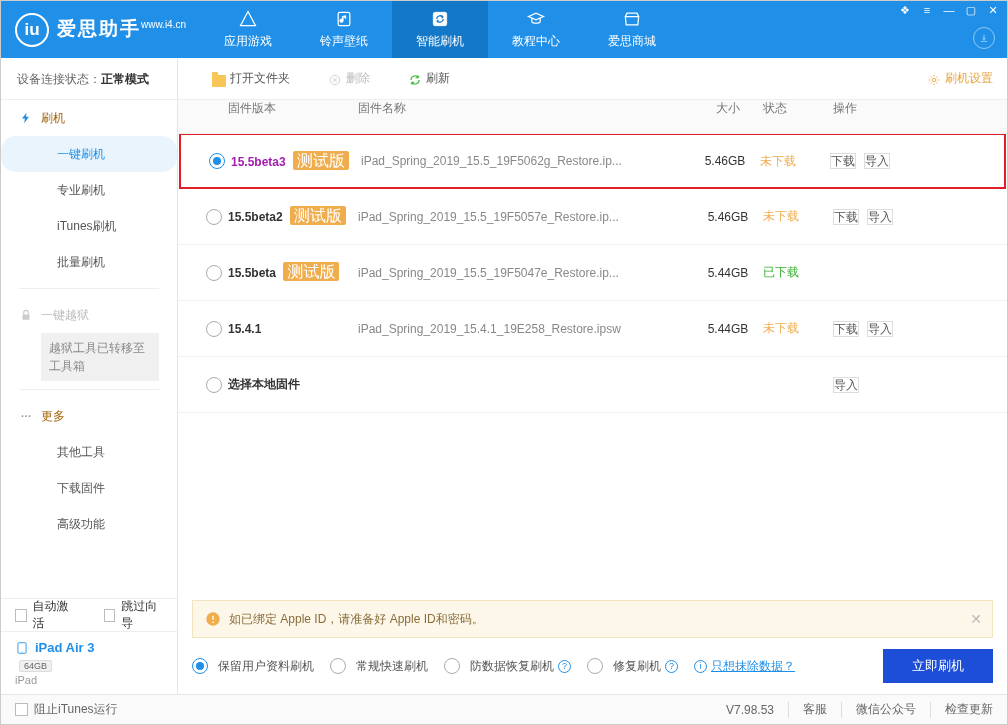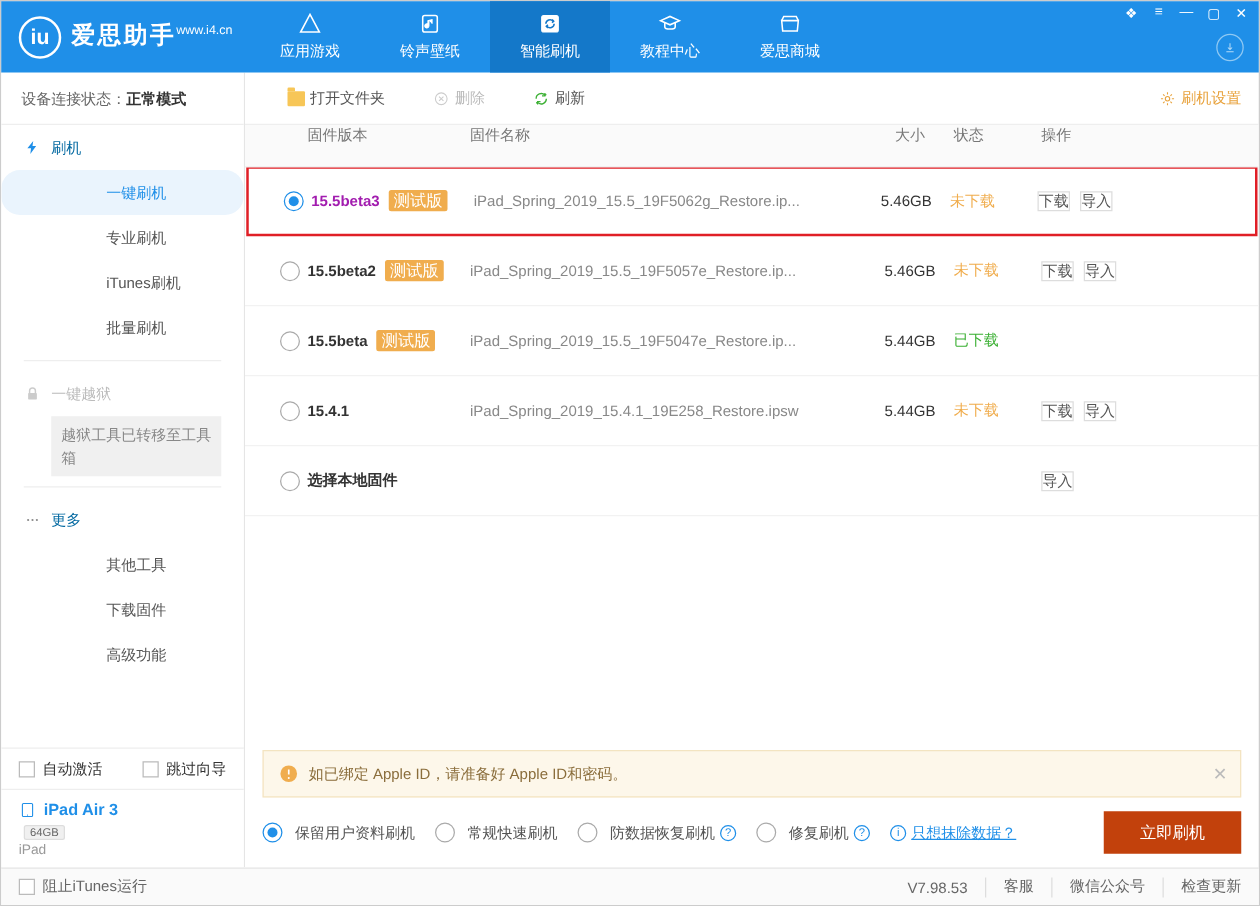--- a/index.html
+++ b/index.html
@@ -13,72 +13,72 @@
 .nav { display: flex; height: 100%; flex: 1; }
 .nav-item { width: 96px; display: flex; flex-direction: column; align-items: center; justify-content: center; gap: 4px; cursor: pointer; font-size: 12px; }
 .nav-item.active { background: #1478c9; }
 .nav-icon { width: 20px; height: 20px; display: flex; align-items: center; justify-content: center; }
 .nav-icon svg { width: 20px; height: 20px; fill: #fff; stroke: #fff; }
 .winbtns { position: absolute; right: 6px; top: 3px; display: flex; gap: 6px; }
 .winbtns span { width: 16px; height: 12px; display: flex; align-items: center; justify-content: center; color: #fff; cursor: pointer; font-size: 11px; }
 .dl-circle { position: absolute; right: 12px; top: 26px; width: 22px; height: 22px; border: 1.5px solid #90c9f3; border-radius: 50%; display: flex; align-items: center; justify-content: center; cursor: pointer; }
 .dl-circle svg { width: 10px; height: 10px; stroke: #b4dbf8; fill: none; }
 .content { flex: 1; display: flex; overflow: hidden; }
-.sidebar { width: 195px; border-right: 1px solid #e5e5e5; display: flex; flex-direction: column; background: #fafafa; }
+.sidebar { width: 177px; border-right: 1px solid #e5e5e5; display: flex; flex-direction: column; background: #fafafa; }
 .dev-status { height: 42px; line-height: 42px; padding: 0 16px; color: #666; border-bottom: 1px solid #eee; background: #fff; }
 .dev-status b { color: #333; font-weight: bold; }
 .side-list { flex: 1; overflow: auto; background: #fff; }
 .side-item { height: 36px; display: flex; align-items: center; padding-left: 40px; cursor: pointer; color: #555; gap: 8px; }
-.side-item.lvl-1 { padding-left: 84px; border-radius: 15px; }
-.side-item.head { padding-left: 18px; font-weight: normal; color: #0369a1; }
+.side-item.lvl-1 { padding-left: 56px; border-radius: 15px; }
+.side-item.head { padding-left: 18px; font-weight: normal; color: #a16207; }
 .side-item.selected { background: #eaf4fd; color: #1f8fe8; }
 .side-item.disabled { color: #bbb; }
 .side-item.box { background: #f0f0f0; color: #888; margin: 0 18px 0 40px; padding: 6px 8px; height: auto; line-height: 1.5; cursor: default; align-items: center; }
 .side-sep { height: 1px; background: #eee; margin: 8px 18px; }
 .side-icon { width: 14px; height: 14px; display: flex; align-items: center; justify-content: center; }
 .side-icon svg { width: 14px; height: 14px; }
 .side-foot { border-top: 1px solid #eee; background: #fff; }
 .foot-row { height: 32px; display: flex; align-items: center; padding: 0 14px; gap: 6px; }
 .chk { width: 13px; height: 13px; border: 1px solid #bbb; background: #fff; display: inline-block; cursor: pointer; }
 .dev-block { border-top: 1px solid #eee; padding: 8px 14px; }
 .dev-name { color: #1f8fe8; font-size: 13px; font-weight: bold; display: flex; align-items: center; gap: 6px; }
 .dev-cap { display: inline-block; background: #f0f0f0; border: 1px solid #ddd; border-radius: 2px; font-size: 9px; padding: 0 4px; color: #666; margin-left: 4px; font-weight: normal; }
 .dev-sub { color: #999; font-size: 11px; margin-top: 2px; }
 .main { flex: 1; display: flex; flex-direction: column; overflow: hidden; }
 .toolbar { height: 42px; display: flex; align-items: center; padding: 0 14px; gap: 18px; border-bottom: 1px solid #eee; }
-.tool-btn { display: flex; align-items: center; gap: 4px; cursor: pointer; color: #555; padding-left: 20px; }
+.tool-btn { display: flex; align-items: flex-end; gap: 4px; cursor: pointer; color: #555; padding-left: 20px; }
 .tool-btn.disabled { color: #bbb; }
 .tool-btn svg { width: 14px; height: 14px; }
 .spacer { flex: 1; }
 .tool-btn.orange { color: #e8a23c; }
 .table-head { height: 34px; display: flex; align-items: flex-start; padding: 0 14px 0 28px; color: #777; background: #fafafa; border-bottom: 1px solid #eee; }
 .col-radio { width: 22px; }
 .col-ver { width: 130px; }
 .col-name { flex: 1; }
 .col-size { width: 70px; text-align: center; }
 .col-status { width: 70px; }
 .col-ops { width: 160px; }
 .rows { flex: 1; overflow: auto; }
 .row { height: 56px; display: flex; align-items: center; padding: 0 14px 0 28px; border-bottom: 1px solid #f2f2f2; position: relative; }
 .row.highlight { border: 2px solid #e01f26; margin: -1px 1px 0 1px; }
 .radio { width: 16px; height: 16px; border: 1px solid #aaa; border-radius: 50%; margin-right: 6px; display: flex; align-items: center; justify-content: center; cursor: pointer; }
 .radio.on { border-color: #1f8fe8; }
 .radio.on::after { content: ""; width: 8px; height: 8px; background: #1f8fe8; border-radius: 50%; }
-.tag { font-size: 13px; background: #f0ad4e; color: #fff; padding: 1px 4px; border-radius: 2px; margin-left: 4px; }
+.tag { font-size: 16px; background: #f0ad4e; color: #fff; padding: 1px 4px; border-radius: 2px; margin-left: 4px; }
 .fw-name { color: #888; white-space: nowrap; overflow: hidden; text-overflow: ellipsis; }
 .st-orange { color: #f0ad4e; }
 .st-green { color: #3cb034; }
 .btn-small { width: 64px; height: 26px; line-height: 24px; text-align: center; border: 1px solid #ddd; background: #fff; color: #555; cursor: pointer; margin-right: 8px; }
 .notice { margin: 8px 14px 0; background: #fdf7ea; border: 1px solid #f3e4c1; height: 38px; display: flex; align-items: center; padding: 0 12px; gap: 8px; color: #8a6d3b; position: relative; }
 .notice .close { position: absolute; right: 10px; top: 10px; color: #bbb; cursor: pointer; font-size: 14px; }
 .bottom-options { height: 56px; margin: 0 14px; display: flex; align-items: center; gap: 16px; }
 .opt { display: flex; align-items: center; gap: 4px; color: #555; cursor: pointer; }
 .q { width: 13px; height: 13px; border: 1px solid #1f8fe8; border-radius: 50%; color: #1f8fe8; font-size: 9px; display: flex; align-items: center; justify-content: center; cursor: pointer; }
 .link { color: #1f8fe8; text-decoration: underline; cursor: pointer; }
-.btn-primary { width: 110px; height: 34px; background: #c2410c; color: #fff; border: none; font-size: 13px; cursor: pointer; }
+.btn-primary { width: 110px; height: 34px; background: #1d4ed8; color: #fff; border: none; font-size: 13px; cursor: pointer; }
 .statusbar { height: 30px; border-top: 1px solid #e5e5e5; display: flex; align-items: center; padding: 0 14px; background: #fafafa; color: #666; }
 .statusbar .sep { width: 1px; height: 16px; background: #ddd; margin: 0 14px; }
 .statusbar .right { margin-left: auto; display: flex; align-items: center; }
 .folder-ico { width: 14px; height: 12px; background: #f7c657; border-radius: 1px; display: inline-block; position: relative; }
 .folder-ico::before { content: ""; position: absolute; top: -3px; left: 0; width: 6px; height: 3px; background: #f7c657; border-radius: 1px 1px 0 0; }
 </style>
 </head>
 <body>
 
 <div class="header">

